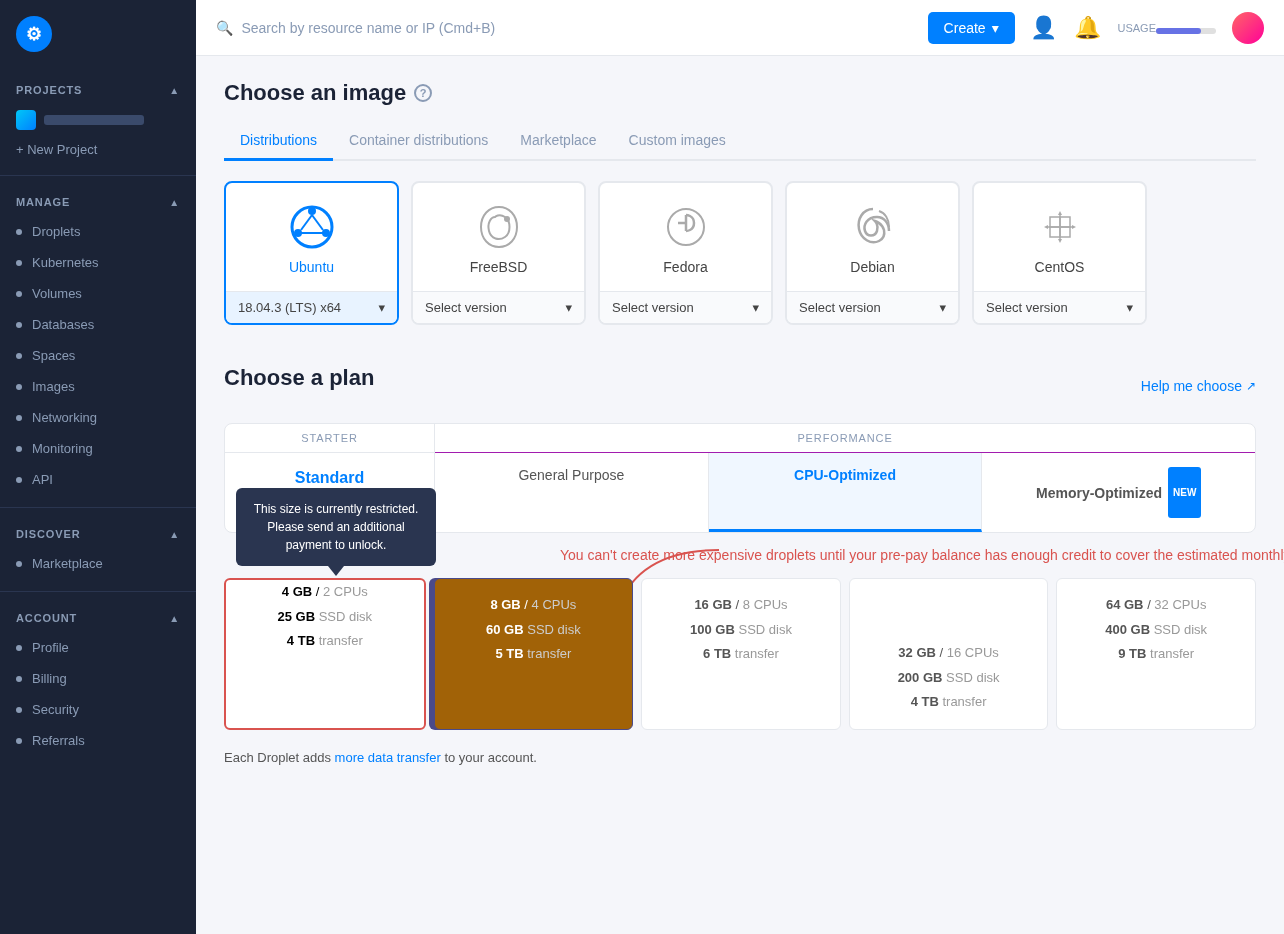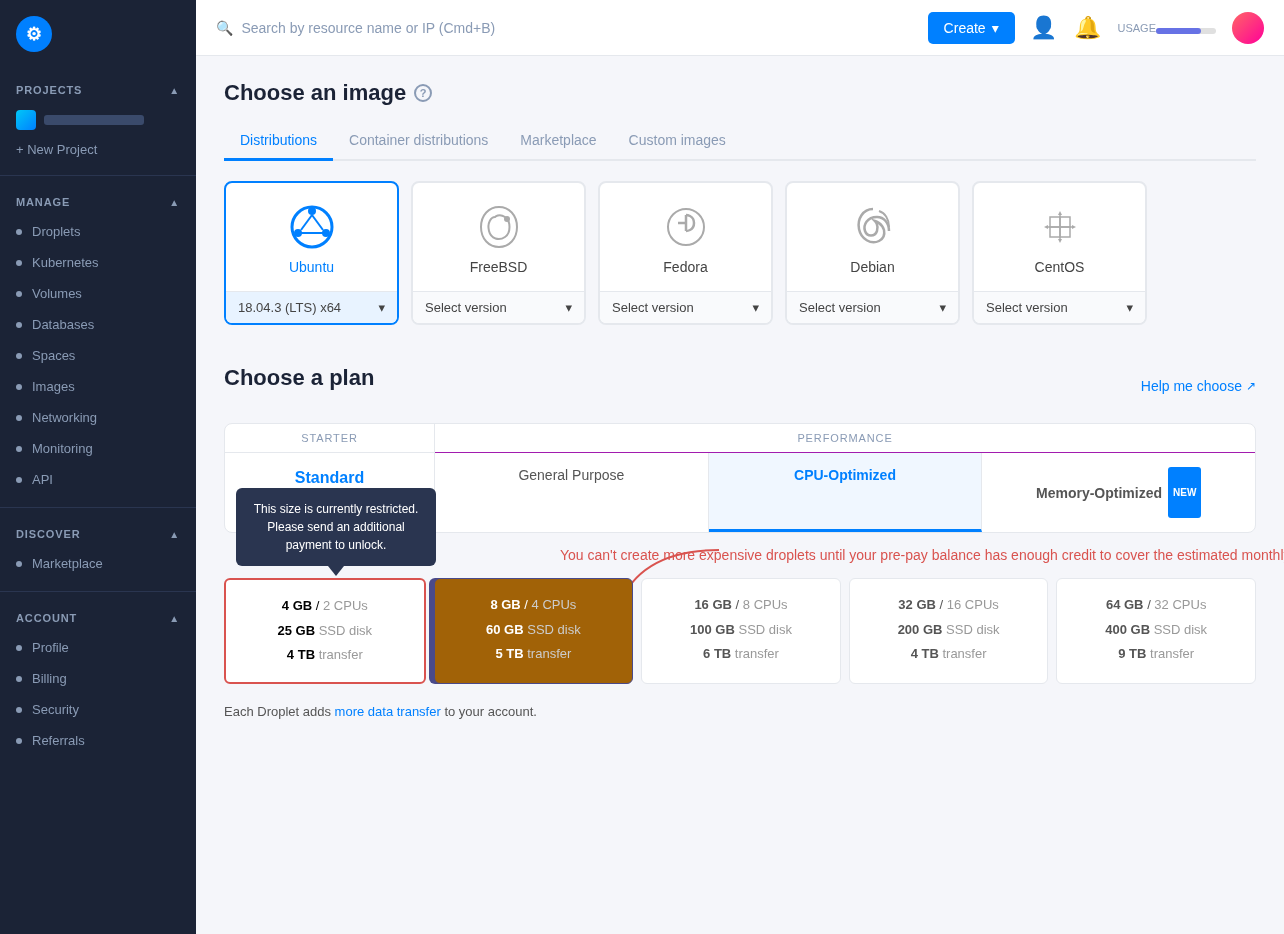--- a/index.html
+++ b/index.html
@@ -466,21 +466,21 @@
 
       <div style="position:absolute; left:12px; top:-90px; background:#2a3550; color:white; font-size:12px; padding:12px 14px; border-radius:6px; width:200px; text-align:center; line-height:1.5; z-index:10;">
         <span>This size is currently restricted. Please send an additional payment to unlock.</span>
         <div style="position:absolute; bottom:-10px; left:50%; transform:translateX(-50%); width:0; height:0; border-left:8px solid transparent; border-right:8px solid transparent; border-top:10px solid #2a3550;"></div>
       </div>
 
       <div style="position:absolute; top:0; left:205px; width:190px; height:100%; background:#4a4a8a; border-radius:6px; z-index:0;"></div>
 
       <div style="display:flex; gap:8px; padding:0; position:relative; z-index:1;">
 
-        <div style="flex:1; border:2px solid #d9534f; border-radius:6px; padding:14px 8px; text-align:center; background:white; cursor:pointer; font-size:13px;">
+        <div style="flex:1; border:2px solid #d9534f; border-radius:6px; padding:0 8px; text-align:center; background:white; cursor:pointer; font-size:13px;">
           <div style="line-height:1.9;">
             <div><span style="font-weight:700;">4 GB</span> / <span style="color:#999;">2 CPUs</span></div>
             <div><span style="font-weight:700;">25 GB</span> <span style="color:#999;">SSD disk</span></div>
             <div><span style="font-weight:700;">4 TB</span> <span style="color:#999;">transfer</span></div>
           </div>
         </div>
 
         <div style="flex:1; border:1px solid #4a4a8a; border-radius:6px; padding:14px 8px; text-align:center; background:#a16207; cursor:pointer; font-size:13px; color:white;">
           <div style="line-height:1.9;">
             <div><span style="font-weight:700;">8 GB</span> / <span style="color:#ccc;">4 CPUs</span></div>
@@ -491,21 +491,21 @@
 
         <div style="flex:1; border:1px solid #e5e8ed; border-radius:6px; padding:14px 8px; text-align:center; background:white; cursor:pointer; font-size:13px; color:#555;">
           <div style="line-height:1.9;">
             <div><span style="font-weight:700;">16 GB</span> / <span style="color:#999;">8 CPUs</span></div>
             <div><span style="font-weight:700;">100 GB</span> <span style="color:#999;">SSD disk</span></div>
             <div><span style="font-weight:700;">6 TB</span> <span style="color:#999;">transfer</span></div>
           </div>
         </div>
 
         <div style="flex:1; border:1px solid #e5e8ed; border-radius:6px; padding:14px 8px; text-align:center; background:white; cursor:pointer; font-size:13px; color:#555;">
-          <div style="line-height:1.9;">
+          <div style="line-height:1.9;margin-top:48px;">
             <div><span style="font-weight:700;">32 GB</span> / <span style="color:#999;">16 CPUs</span></div>
             <div><span style="font-weight:700;">200 GB</span> <span style="color:#999;">SSD disk</span></div>
             <div><span style="font-weight:700;">4 TB</span> <span style="color:#999;">transfer</span></div>
           </div>
         </div>
 
         <div style="flex:1; border:1px solid #e5e8ed; border-radius:6px; padding:14px 8px; text-align:center; background:white; cursor:pointer; font-size:13px; color:#555;">
           <div style="line-height:1.9;">
             <div><span style="font-weight:700;">64 GB</span> / <span style="color:#999;">32 CPUs</span></div>
             <div><span style="font-weight:700;">400 GB</span> <span style="color:#999;">SSD disk</span></div>

